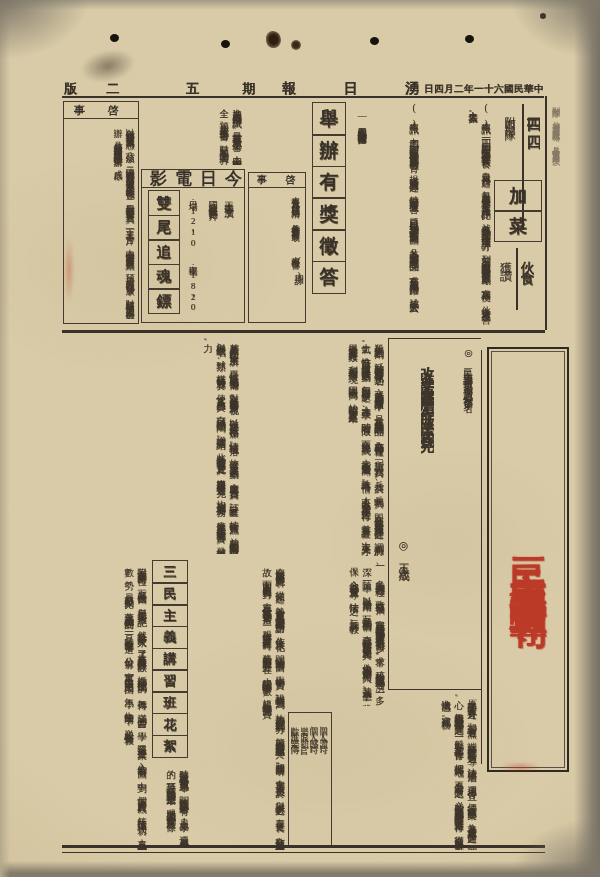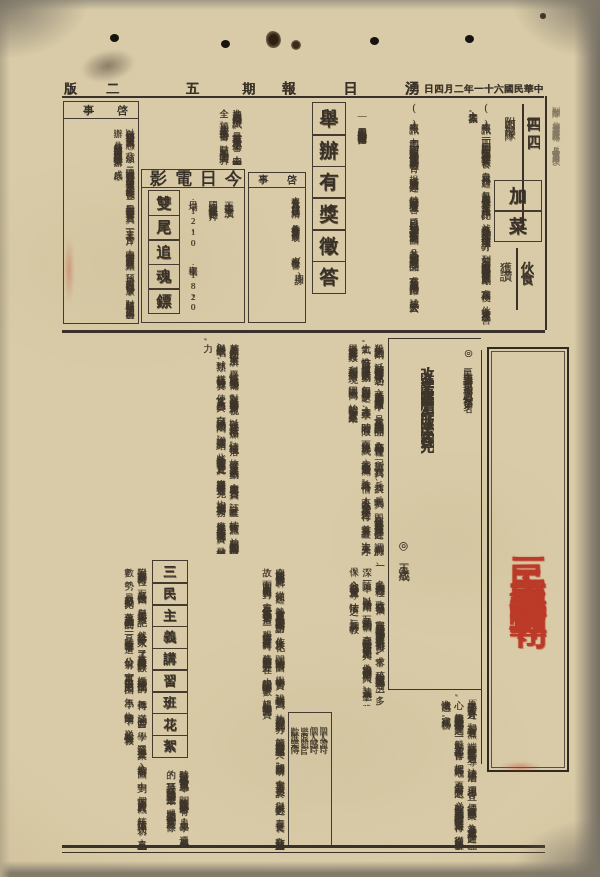--- a/index.html
+++ b/index.html
@@ -14,21 +14,21 @@
   #edge-top{left:0;top:0;width:600px;height:10px;background:linear-gradient(to bottom,#a29a85,rgba(160,150,125,0));}
   #edge-left{left:0;top:0;width:10px;height:877px;background:linear-gradient(to right,#b5a98c,rgba(160,150,125,0));}
   .corner{position:absolute;width:90px;height:60px;background:radial-gradient(ellipse at 0 0,#7d7668 0,rgba(125,118,104,0) 70%);}
   
   .vt{position:absolute;writing-mode:vertical-rl;text-orientation:upright;
       font-size:9.5px;line-height:13px;letter-spacing:1.5px;overflow:hidden;
       color:#3d352b;text-shadow:.4px .4px .5px rgba(60,45,25,.65);}
   .faint{opacity:.55;filter:blur(.3px);}
   .rule{position:absolute;background:#39322a;}
   .bx{position:absolute;border:1.5px solid #443b30;}
-  .hd{border-bottom:1.5px solid #443b30;text-align:right;font-weight:bold;
+  .hd{border-bottom:1.5px solid #443b30;text-align:left;font-weight:bold;
       letter-spacing:10px;padding-left:10px;overflow:hidden;white-space:nowrap;}
   
   .cellcol{position:absolute;display:flex;flex-direction:column;}
   .cellcol .cell{flex:1;border:1.6px solid #443b30;margin-top:-1.6px;display:flex;
       align-items:center;justify-content:center;font-weight:bold;
       text-shadow:.5px .5px .6px rgba(60,45,25,.7);}
   .banner{position:absolute;border:2.5px solid #2f2a22;box-shadow:inset 0 0 0 2px #d9cba7, inset 0 0 0 3px #5a4f41;
       display:flex;align-items:center;justify-content:center;}
   .banner .btxt{writing-mode:vertical-rl;text-orientation:upright;font-size:37px;font-weight:bold;
       color:#bc3a28;letter-spacing:7px;text-shadow:0 0 1.2px rgba(188,58,40,.9),1px 1px 0 rgba(188,58,40,.45);

